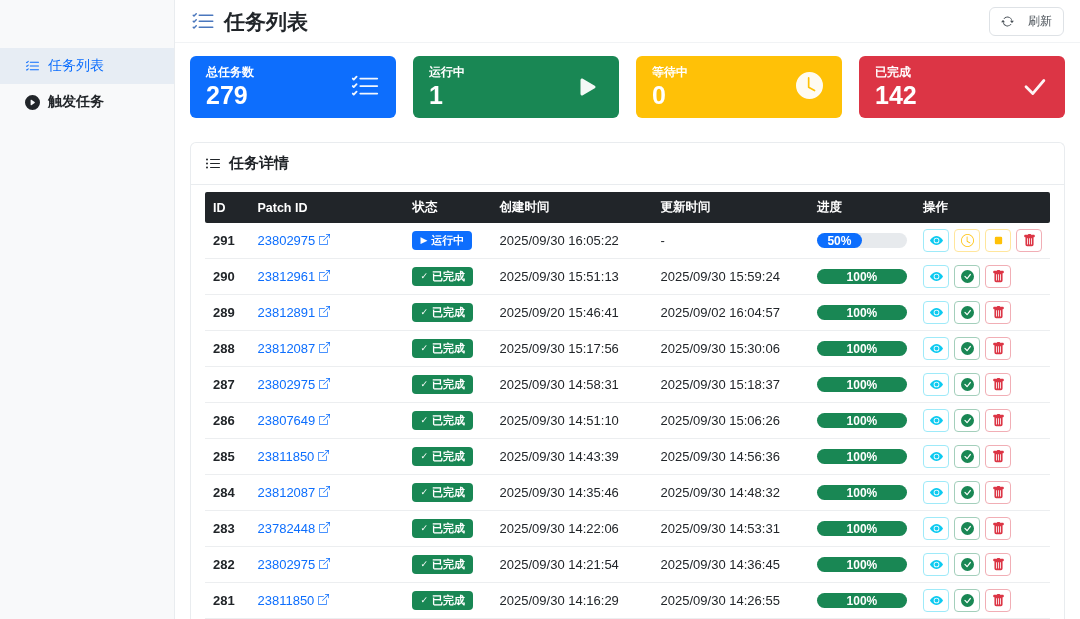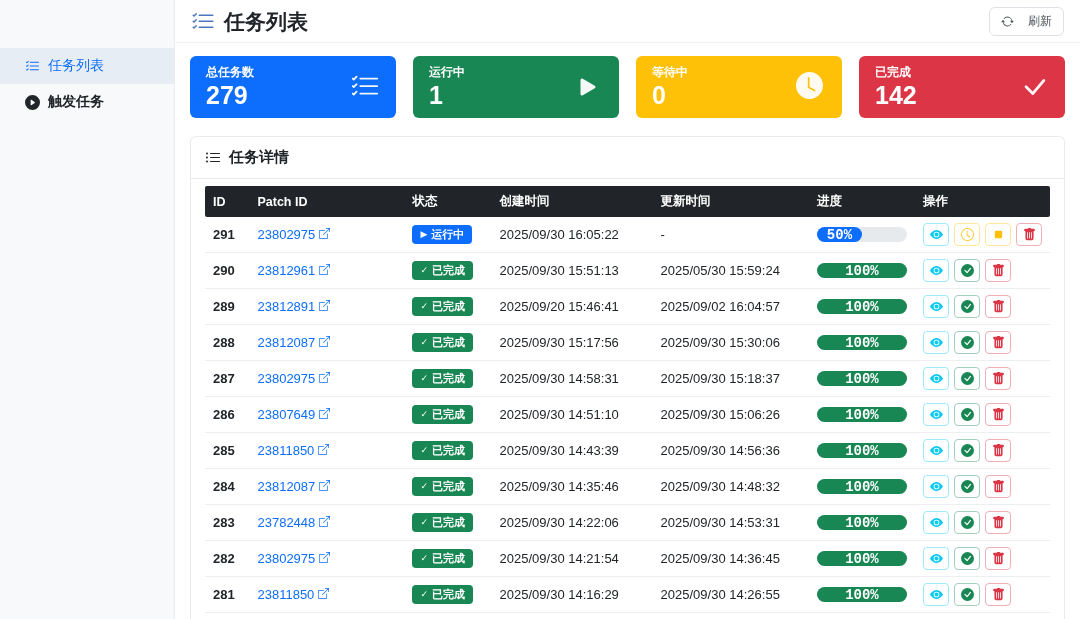--- a/index.html
+++ b/index.html
@@ -25,21 +25,21 @@
   .main{flex:1; display:flex; flex-direction:column; overflow:hidden;}
   .topbar{display:flex; align-items:center; justify-content:space-between; padding:7px 16px 6px; border-bottom:1px solid #f1f3f5;}
   .page-title{display:flex; align-items:center; gap:9px; font-size:21px; font-weight:700;}
   .page-title .ic{width:24px; height:24px; color:#4a77bd;}
   .btn-refresh{display:flex; align-items:center; gap:14px; background:#fff; border:1px solid var(--border); border-radius:6px; padding:5px 11px; font-size:12px; color:#495057; cursor:pointer; font-family:inherit;}
   .btn-refresh .ic{width:13px; height:13px;}
 
   .content{padding:13px 15px 0;}
 
   
-  .stats{display:flex; gap:17px; margin-bottom:18px;}
+  .stats{display:flex; gap:17px; margin-bottom:24px;}
   .stat-card{flex:1; height:62px; border-radius:6px; color:#fff; display:flex; align-items:center; justify-content:space-between; padding:8px 16px;}
   .stat-card.c-primary{background:var(--primary);}
   .stat-card.c-success{background:var(--success);}
   .stat-card.c-warning{background:var(--warning);border-radius:6px;}
   .stat-card.c-danger{background:var(--danger);}
   .stat-label{font-size:12px; font-weight:600; margin-bottom:1px;}
   .stat-value{font-size:25px; font-weight:700; line-height:1.1;}
   .stat-card .ic{width:30px; height:30px; opacity:.95;}
 
   
@@ -59,21 +59,21 @@
 
   .patch-link{display:inline-flex; align-items:center; gap:4px; color:var(--primary); text-decoration:none; cursor:pointer;}
   .patch-link .ic{width:11px; height:11px; margin-top:-2px;}
 
   .badge{display:inline-flex; align-items:center; gap:4px; color:#fff; font-size:11px; font-weight:600; padding:3px 8px; border-radius:4px; line-height:1.2;}
   .badge .badge-ic{font-size:9px; line-height:1;}
   .badge.running{background:var(--primary);}
   .badge.completed{background:var(--success);}
 
   .progress{width:90px; height:15px; background:#e7eaed; border-radius:8px;}
-  .progress-fill{height:100%; border-radius:8px; display:flex; align-items:center; justify-content:center; color:#fff; font-size:14px; font-weight:600;font-family:Liberation Mono, monospace;}
+  .progress-fill{height:100%; border-radius:8px; display:flex; align-items:center; justify-content:center; color:#fff; font-size:12px; font-weight:600;}
   .progress-fill.running{background:var(--primary);}
   .progress-fill.completed{background:var(--success);}
 
   .actions{display:flex; gap:5px;}
   .abtn{width:26px; height:23px; display:inline-flex; align-items:center; justify-content:center; background:#fff; border-radius:4px; cursor:pointer; padding:0;}
   .abtn .ic{width:13px; height:13px;}
   .abtn.view{border:1px solid #9eeaf9; color:var(--info);}
   .abtn.clock{border:1px solid #ffe69c; color:var(--warning);}
   .abtn.stop{border:1px solid #ffe69c; color:var(--warning);}
   .abtn.complete{border:1px solid #a3cfbb; color:var(--success);}
@@ -274,21 +274,21 @@
         </span>
       </a>
     </td>
     <td>
       <span class="badge completed">
         <span class="badge-ic">✓</span>
         <span>已完成</span>
       </span>
     </td>
     <td>2025/09/30 15:51:13</td>
-    <td>2025/05/30 15:59:24</td>
+    <td>2025/09/30 15:59:24</td>
     <td>
       <div class="progress">
         <div class="progress-fill completed" style="width: 100%;">
           <span>100%</span>
         </div>
       </div>
     </td>
     <td>
       <div class="actions">
         <button class="abtn view">

